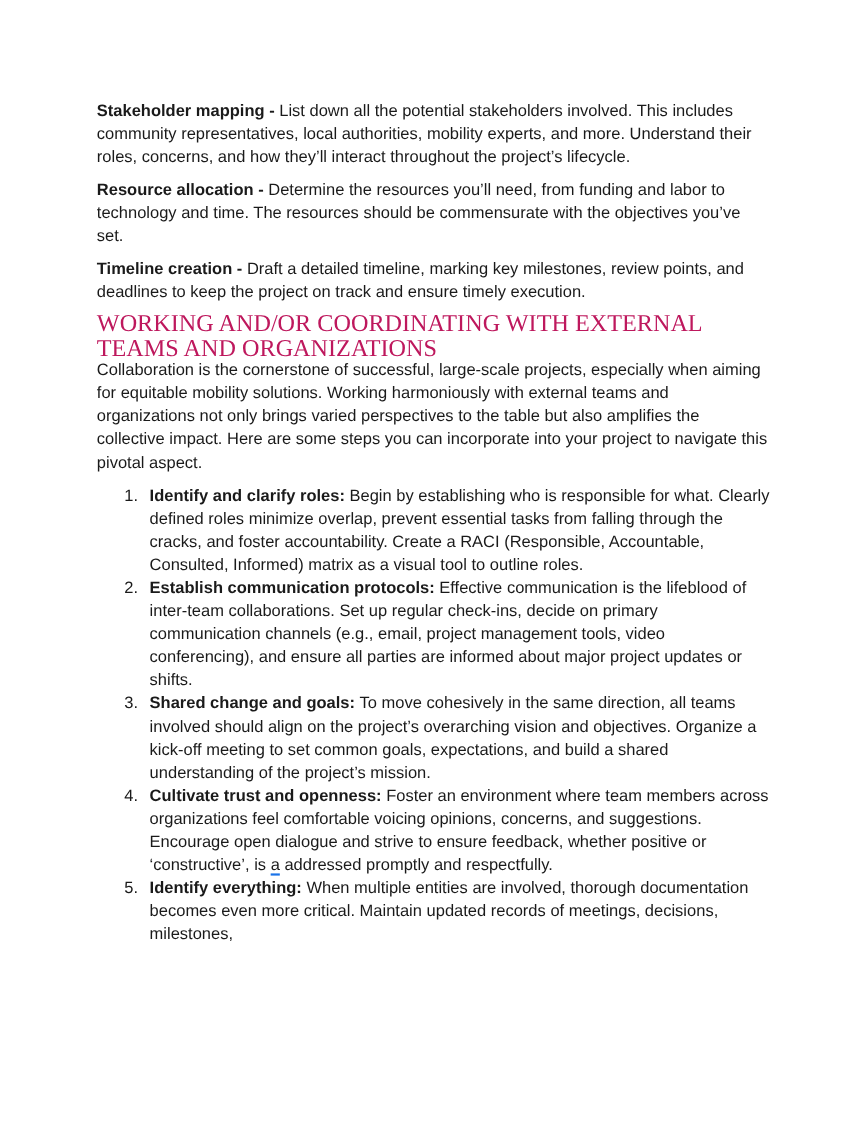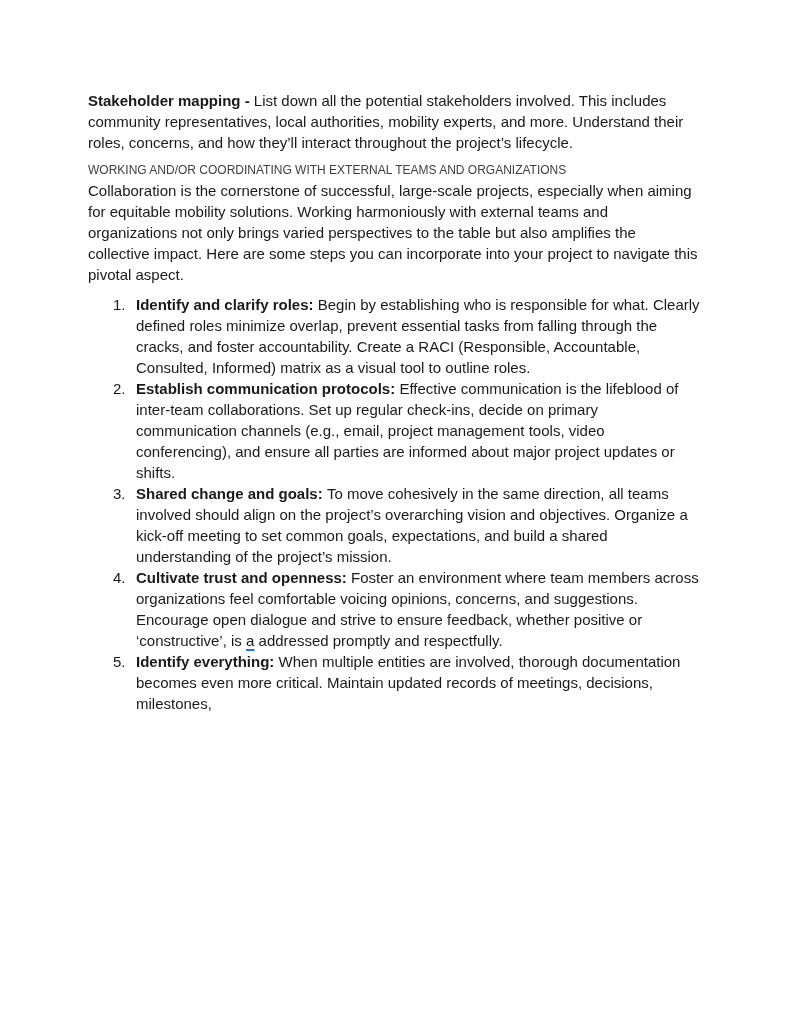--- a/index.html
+++ b/index.html
@@ -19,46 +19,49 @@
     width: 612px;
     font-size: 15px;
     line-height: 21px;
     color: #1a1a1a;
     text-align: left;
   }
   .para { margin: 0 0 9px 0; }
   .lead { font-weight: 700; }
   .heading {
     font-weight: 400;
-    font-size: 12px;
+    font-size: 22px;
     line-height: 23px;
-    color: #404040;
+    color: #be185d;
     margin: -3px 0 -2px 0;
+    font-family: Liberation Serif, serif;
   }
   .list { margin: 0; }
   .list-item { position: relative; padding-left: 48px; }
   .num { position: absolute; left: 25px; top: 0; }
   .grammar {
     text-decoration: underline;
     text-decoration-color: #1a73e8;
     text-decoration-thickness: 2px;
     text-underline-offset: 3px;
     cursor: pointer;
   }
 </style>
 </head>
 <body>
 
 <div class="page">
   <div class="content" style="color: rgb(26, 26, 26);">
 
     <p class="para"><span class="lead">Stakeholder mapping - </span><span>List down all the potential stakeholders involved. This includes community representatives, local authorities, mobility experts, and more. Understand their roles, concerns, and how they’ll interact throughout the project’s lifecycle.</span></p>
 
+    <p class="para"><span class="lead">Resource allocation - </span><span>Determine the resources you’ll need, from funding and labor to technology and time. The resources should be commensurate with the objectives you’ve set.</span></p>
 
 
+    <p class="para"><span class="lead">Timeline creation - </span><span>Draft a detailed timeline, marking key milestones, review points, and deadlines to keep the project on track and ensure timely execution.</span></p>
 
 
     <h2 class="heading">WORKING AND/OR COORDINATING WITH EXTERNAL TEAMS AND ORGANIZATIONS</h2>
 
     <p class="para">Collaboration is the cornerstone of successful, large-scale projects, especially when aiming for equitable mobility solutions. Working harmoniously with external teams and organizations not only brings varied perspectives to the table but also amplifies the collective impact. Here are some steps you can incorporate into your project to navigate this pivotal aspect.</p>
 
     <div class="list">
 
       <div class="list-item"><span class="num">1.</span><span class="lead">Identify and clarify roles: </span><span>Begin by establishing who is responsible for what. Clearly defined roles minimize overlap, prevent essential tasks from falling through the cracks, and foster accountability. Create a RACI (Responsible, Accountable, Consulted, Informed) matrix as a visual tool to outline roles.</span></div>
 

